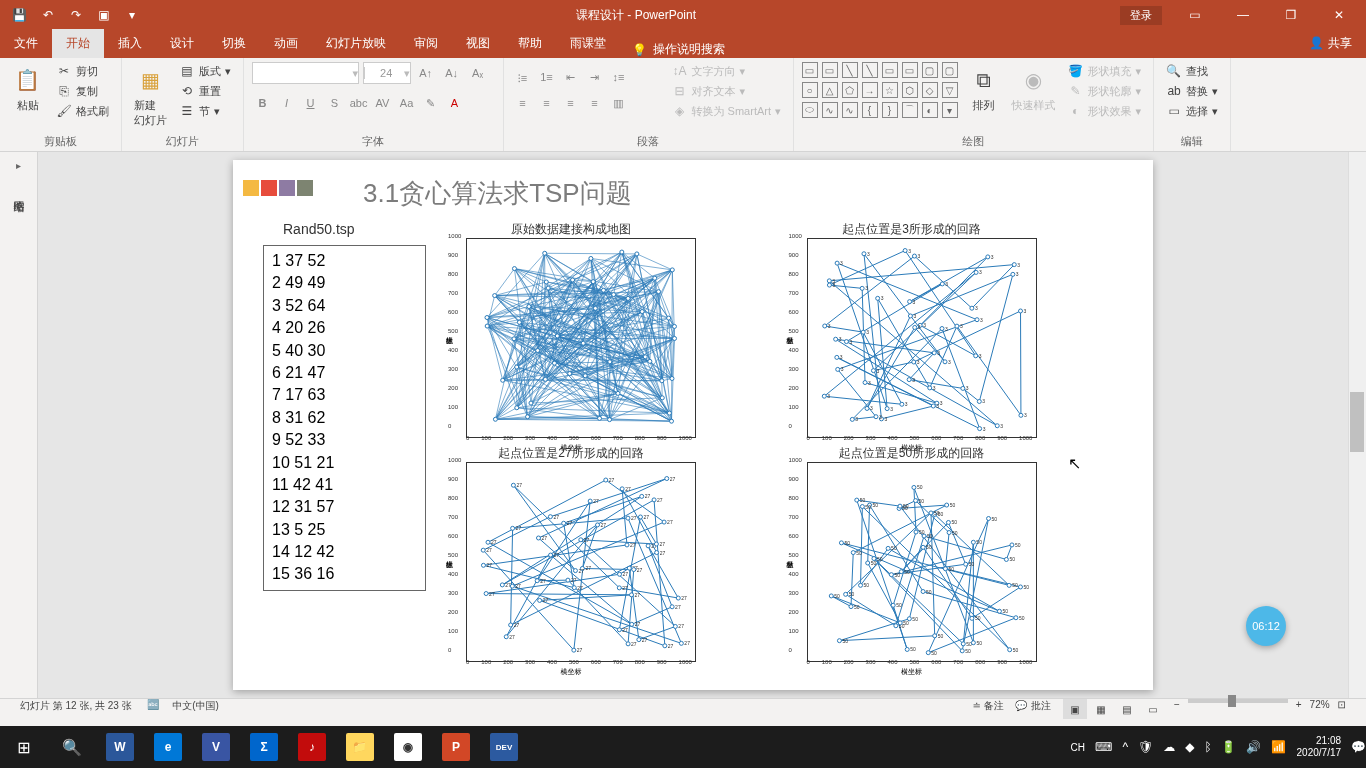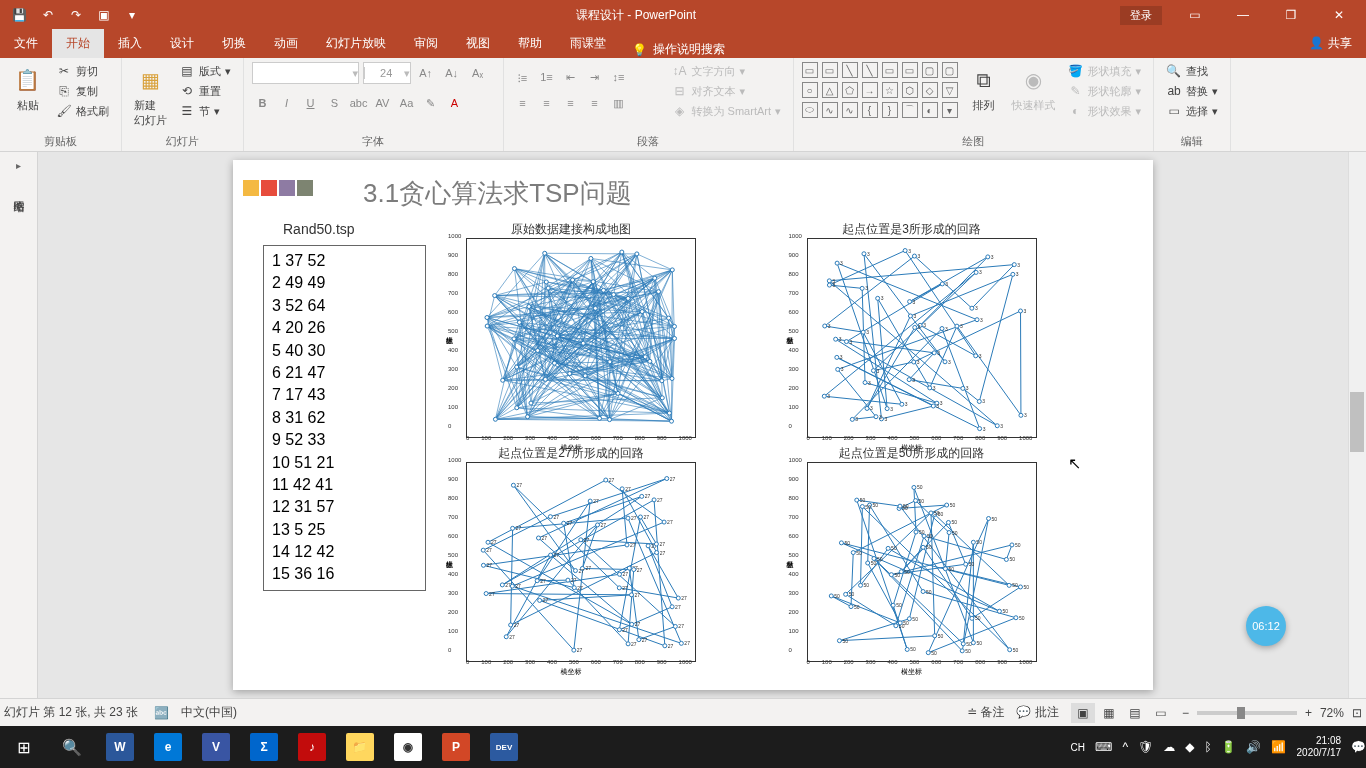--- a/index.html
+++ b/index.html
@@ -65,21 +65,21 @@
 .ylabel { position: absolute; left: -2px; top: 50%; writing-mode: vertical-rl; font-size: 7px; transform: translateY(-50%); }
 .xlabel { position: absolute; bottom: -12px; left: 50%; transform: translateX(-50%); font-size: 7px; }
 .ticks-y { position: absolute; left: 2px; top: 12px; bottom: 12px; display: flex; flex-direction: column-reverse; justify-content: space-between; font-size: 6px; color: #333; }
 .ticks-x { position: absolute; left: 20px; right: 4px; bottom: 0; display: flex; justify-content: space-between; font-size: 6px; color: #333; }
 
 
 .vscroll { position: absolute; right: 0; top: 152px; width: 18px; bottom: 70px; background: #f0f0f0; border-left: 1px solid #ddd; }
 .vscroll .thumb { position: absolute; right: 2px; width: 14px; top: 240px; height: 60px; background: #c0c0c0; }
 
 
-.statusbar { position: absolute; bottom: 42px; left: 0; right: 0; height: 28px; background: #f3f2f1; border-top: 1px solid #d4d4d4; display: flex; align-items: center; font-size: 12px; color: #444; padding: 0 4px; }
+.statusbar { position: absolute; bottom: 42px; left: 0; right: 0; height: 28px; background: #f3f2f1; border-top: 1px solid #d4d4d4; display: flex; font-size: 10px; color: #444; padding: 0 20px; }
 .statusbar .sp { flex: 1; }
 .view-btn { width: 24px; height: 20px; display: inline-flex; align-items: center; justify-content: center; margin: 0 1px; cursor: pointer; }
 .view-btn.active { background: #ddd; }
 .zoom-slider { width: 100px; height: 4px; background: #ccc; margin: 0 8px; position: relative; }
 .zoom-slider .zthumb { position: absolute; left: 40px; top: -4px; width: 8px; height: 12px; background: #888; }
 
 
 .taskbar { position: absolute; bottom: 0; left: 0; right: 0; height: 42px; background: #1c1c1c; display: flex; align-items: center; }
 .tb-btn { width: 48px; height: 42px; display: flex; align-items: center; justify-content: center; color: #fff; cursor: pointer; font-size: 16px; }
 .tb-icon { width: 28px; height: 28px; border-radius: 2px; display: flex; align-items: center; justify-content: center; font-size: 12px; font-weight: bold; color: #fff; }
@@ -310,21 +310,21 @@
     <div class="slide-content">
       <div class="data-col">
         <div class="data-label">Rand50.tsp</div>
         <div class="data-box" id="data-rows">
             <div>1 37 52</div>
             <div>2 49 49</div>
             <div>3 52 64</div>
             <div>4 20 26</div>
             <div>5 40 30</div>
             <div>6 21 47</div>
-            <div>7 17 43</div>
+            <div>7 17 63</div>
             <div>8 31 62</div>
             <div>9 52 33</div>
             <div>10 51 21</div>
             <div>11 42 41</div>
             <div>12 31 57</div>
             <div>13 5 25</div>
             <div>14 12 42</div>
             <div>15 36 16</div>
           </div>
       </div>

